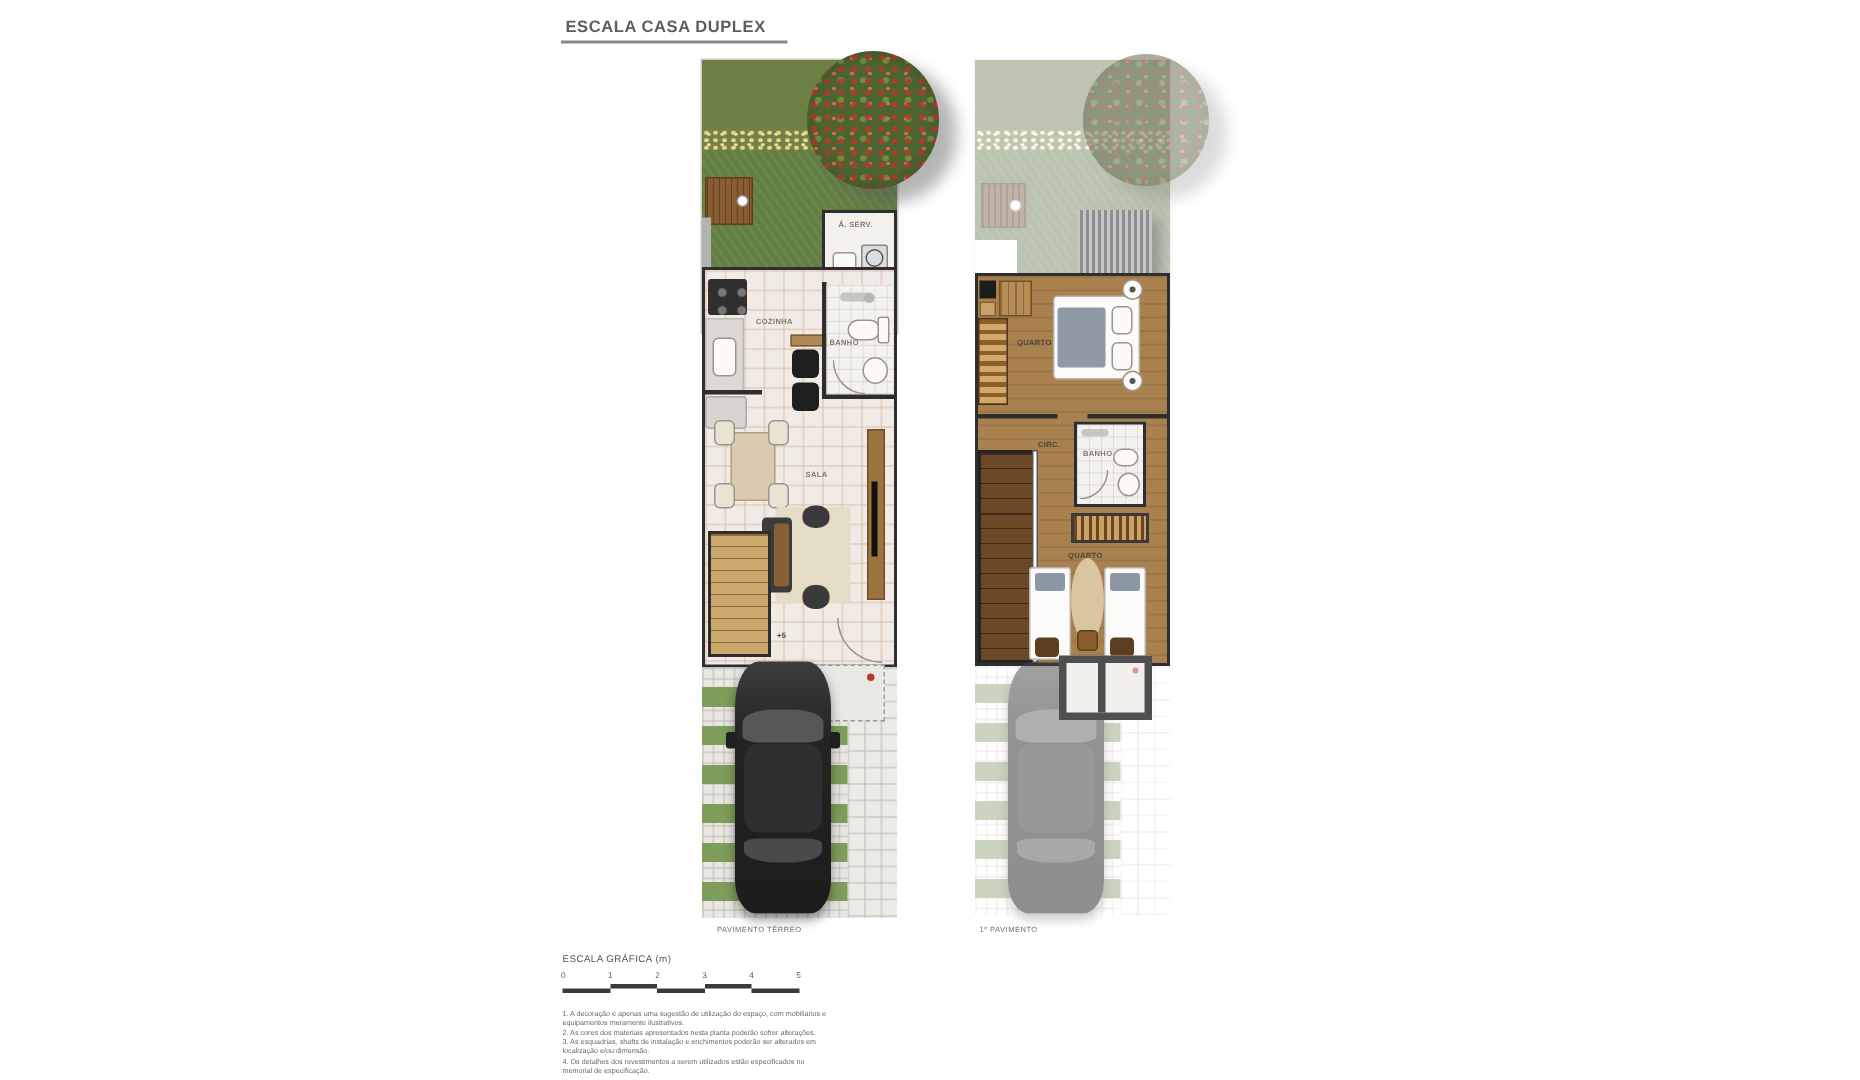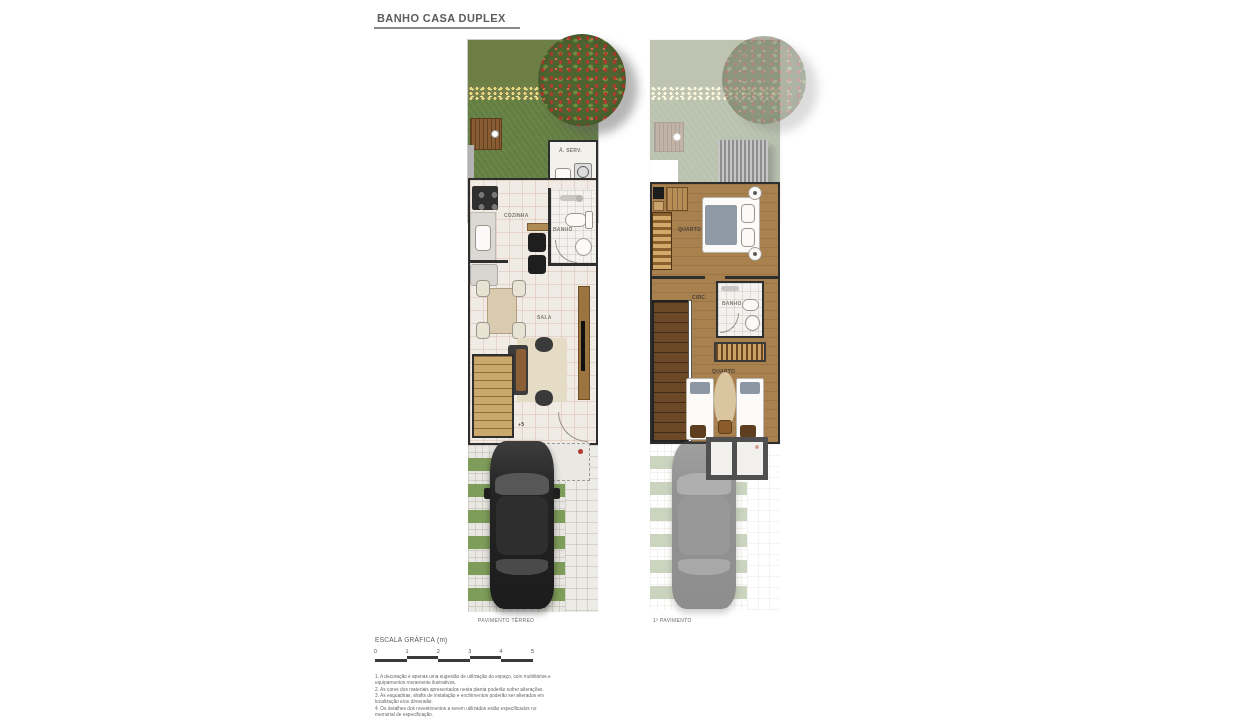--- a/index.html
+++ b/index.html
@@ -90,21 +90,21 @@
   #scale-bar{position:absolute;left:375px;top:656px;width:158px;height:7px;}
   .seg{position:absolute;width:31.6px;height:2.5px;background:#3a3a3a;}
   #notes{position:absolute;left:375px;top:674px;width:180px;font:4.8px/1.2 "Liberation Sans",sans-serif;color:#6a6a6a;}
   #notes div{margin-bottom:1px;}
 </style>
 </head>
 <body>
 
 <div id="page">
 
-  <div id="title">BANHO CASA DUPLEX</div>
+  <div id="title">ESCALA CASA DUPLEX</div>
 
   <div class="abs" style="left:468px;top:40px;width:130px;height:572px;">
 
     <div class="abs" style="left:0;top:0;width:130px;height:182px;outline:1px solid #c9c9c9;">
       <div class="abs grass-dark" style="left:0;top:0;width:130px;height:48px;"></div>
       <div class="abs flowers" style="left:0;top:46px;width:130px;height:14px;"></div>
       <div class="abs lawn" style="left:0;top:60px;width:130px;height:122px;"></div>
       <div class="abs deck" style="left:2px;top:78px;width:30px;height:30px;">
         <div class="abs" style="right:2px;top:11px;width:6px;height:6px;background:#fff;border-radius:50%;border:1px solid #999;"></div>
       </div>

